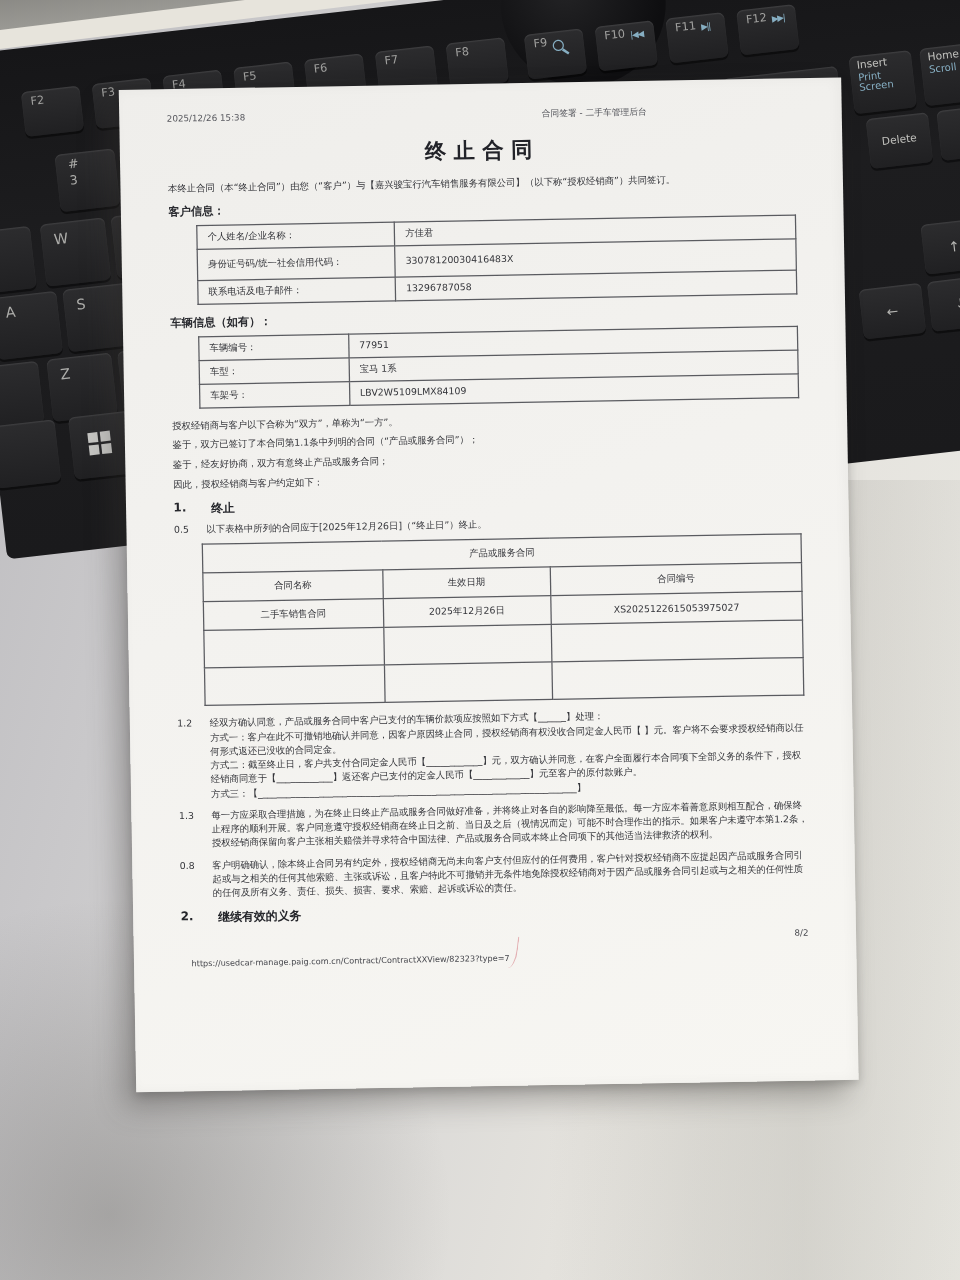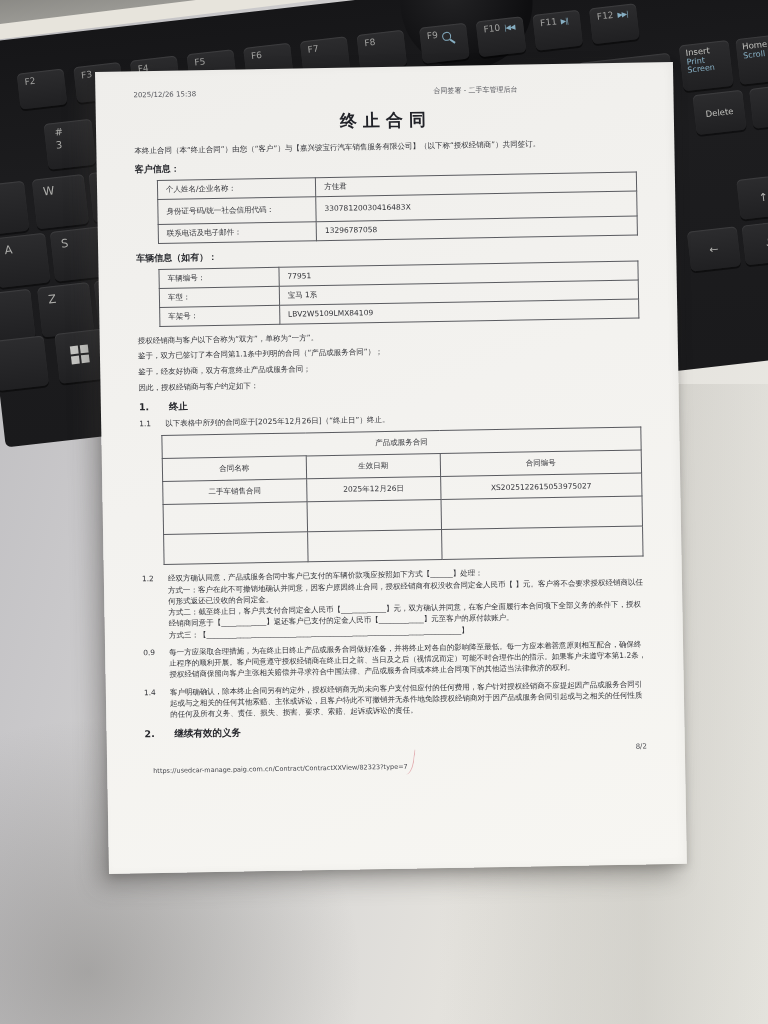--- a/index.html
+++ b/index.html
@@ -240,21 +240,21 @@
     <p class="para">鉴于，双方已签订了本合同第1.1条中列明的合同（“产品或服务合同”）；</p>
     <p class="para">鉴于，经友好协商，双方有意终止产品或服务合同；</p>
     <p class="para">因此，授权经销商与客户约定如下：</p>
 
     <div class="sec-head">
       <span class="num">1.</span>
       <span>终止</span>
     </div>
 
     <div class="clause">
-      <span class="num">1.1</span>
+      <span class="num">0.5</span>
       <span class="body">以下表格中所列的合同应于[2025年12月26日]（“终止日”）终止。</span>
     </div>
 
     <table class="ptable">
       <tbody>
           <tr>
         <td colspan="3">产品或服务合同</td>
       </tr>
       <tr>
         <td style="width:30%">合同名称</td>
@@ -283,26 +283,26 @@
       <span class="num">1.2</span>
       <span class="body">
         <span style="display:block">经双方确认同意，产品或服务合同中客户已支付的车辆价款项应按照如下方式【______】处理：</span>
         <span style="display:block">方式一：客户在此不可撤销地确认并同意，因客户原因终止合同，授权经销商有权没收合同定金人民币【 】元。客户将不会要求授权经销商以任何形式返还已没收的合同定金。</span>
         <span style="display:block">方式二：截至终止日，客户共支付合同定金人民币【____________】元，双方确认并同意，在客户全面履行本合同项下全部义务的条件下，授权经销商同意于【____________】返还客户已支付的定金人民币【____________】元至客户的原付款账户。</span>
         <span style="display:block">方式三：【____________________________________________________________________】</span>
       </span>
     </div>
 
     <div class="clause">
-      <span class="num">0.9</span>
+      <span class="num">1.3</span>
       <span class="body">每一方应采取合理措施，为在终止日终止产品或服务合同做好准备，并将终止对各自的影响降至最低。每一方应本着善意原则相互配合，确保终止程序的顺利开展。客户同意遵守授权经销商在终止日之前、当日及之后（视情况而定）可能不时合理作出的指示。如果客户未遵守本第1.2条，授权经销商保留向客户主张相关赔偿并寻求符合中国法律、产品或服务合同或本终止合同项下的其他适当法律救济的权利。</span>
     </div>
 
     <div class="clause">
-      <span class="num">1.4</span>
+      <span class="num">0.8</span>
       <span class="body">客户明确确认，除本终止合同另有约定外，授权经销商无尚未向客户支付但应付的任何费用，客户针对授权经销商不应提起因产品或服务合同引起或与之相关的任何其他索赔、主张或诉讼，且客户特此不可撤销并无条件地免除授权经销商对于因产品或服务合同引起或与之相关的任何性质的任何及所有义务、责任、损失、损害、要求、索赔、起诉或诉讼的责任。</span>
     </div>
 
     <div class="sec-head">
       <span class="num">2.</span>
       <span>继续有效的义务</span>
     </div>
 
     <div class="pg-footer">
       <span class="url">https://usedcar-manage.paig.com.cn/Contract/ContractXXView/82323?type=7</span>

